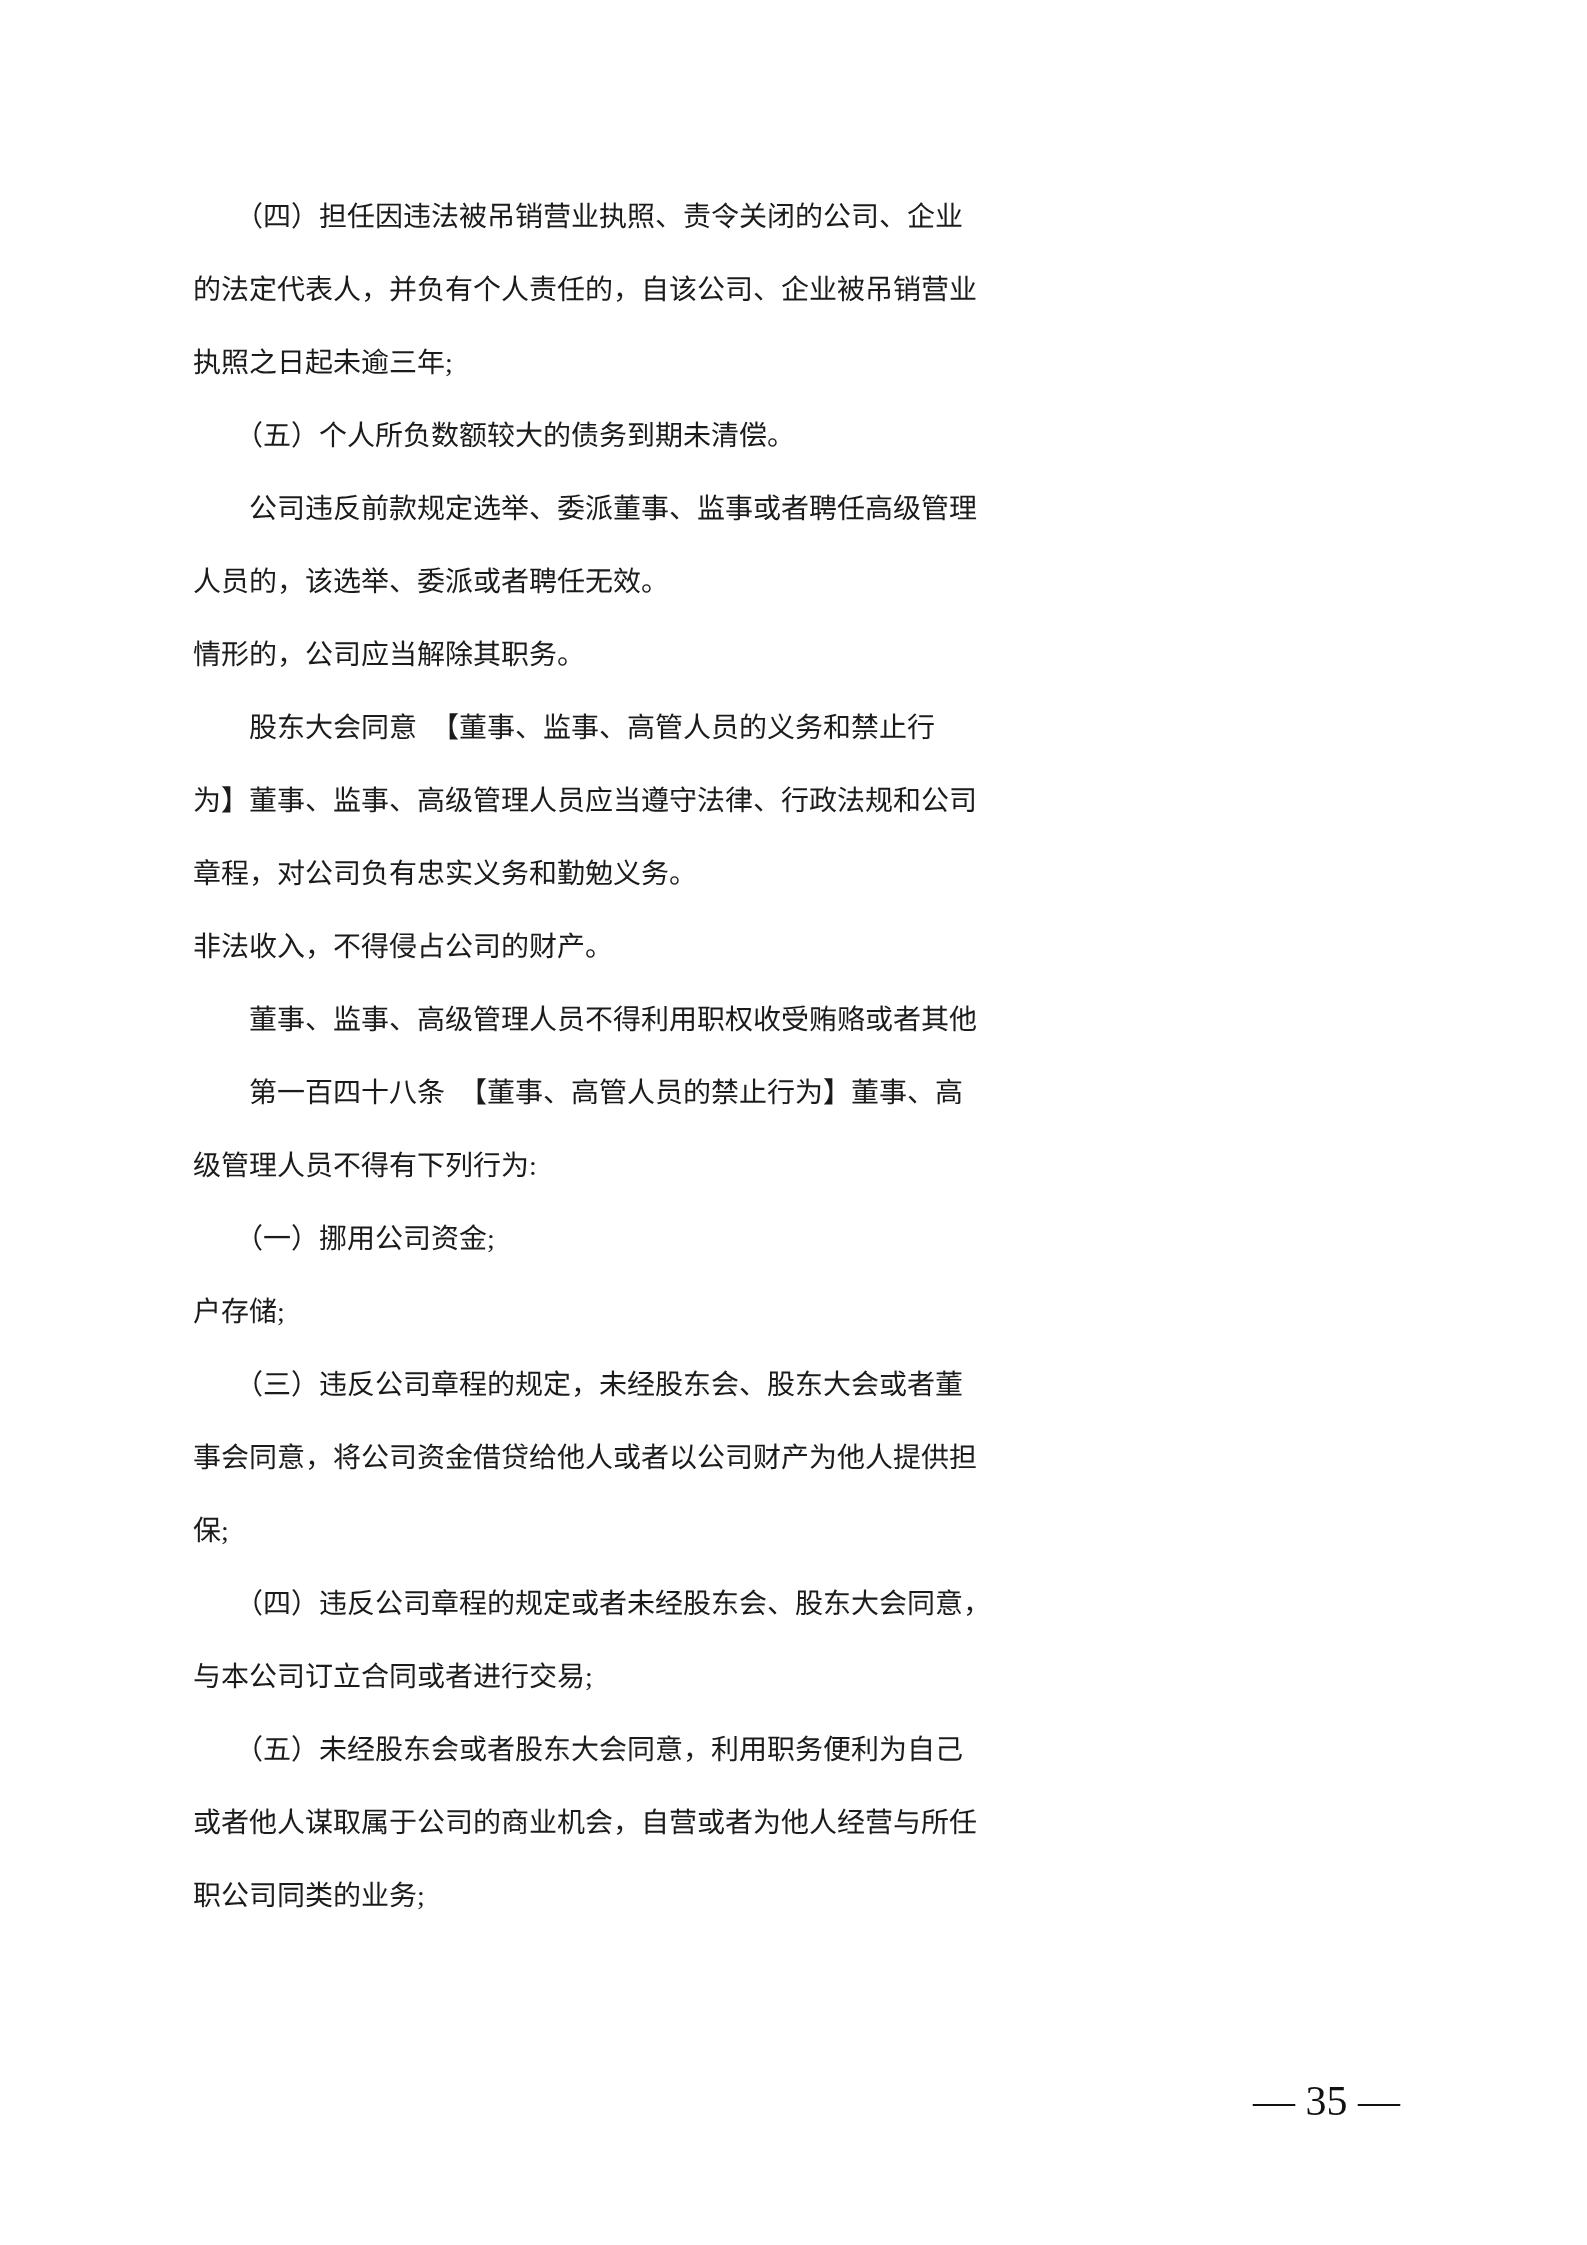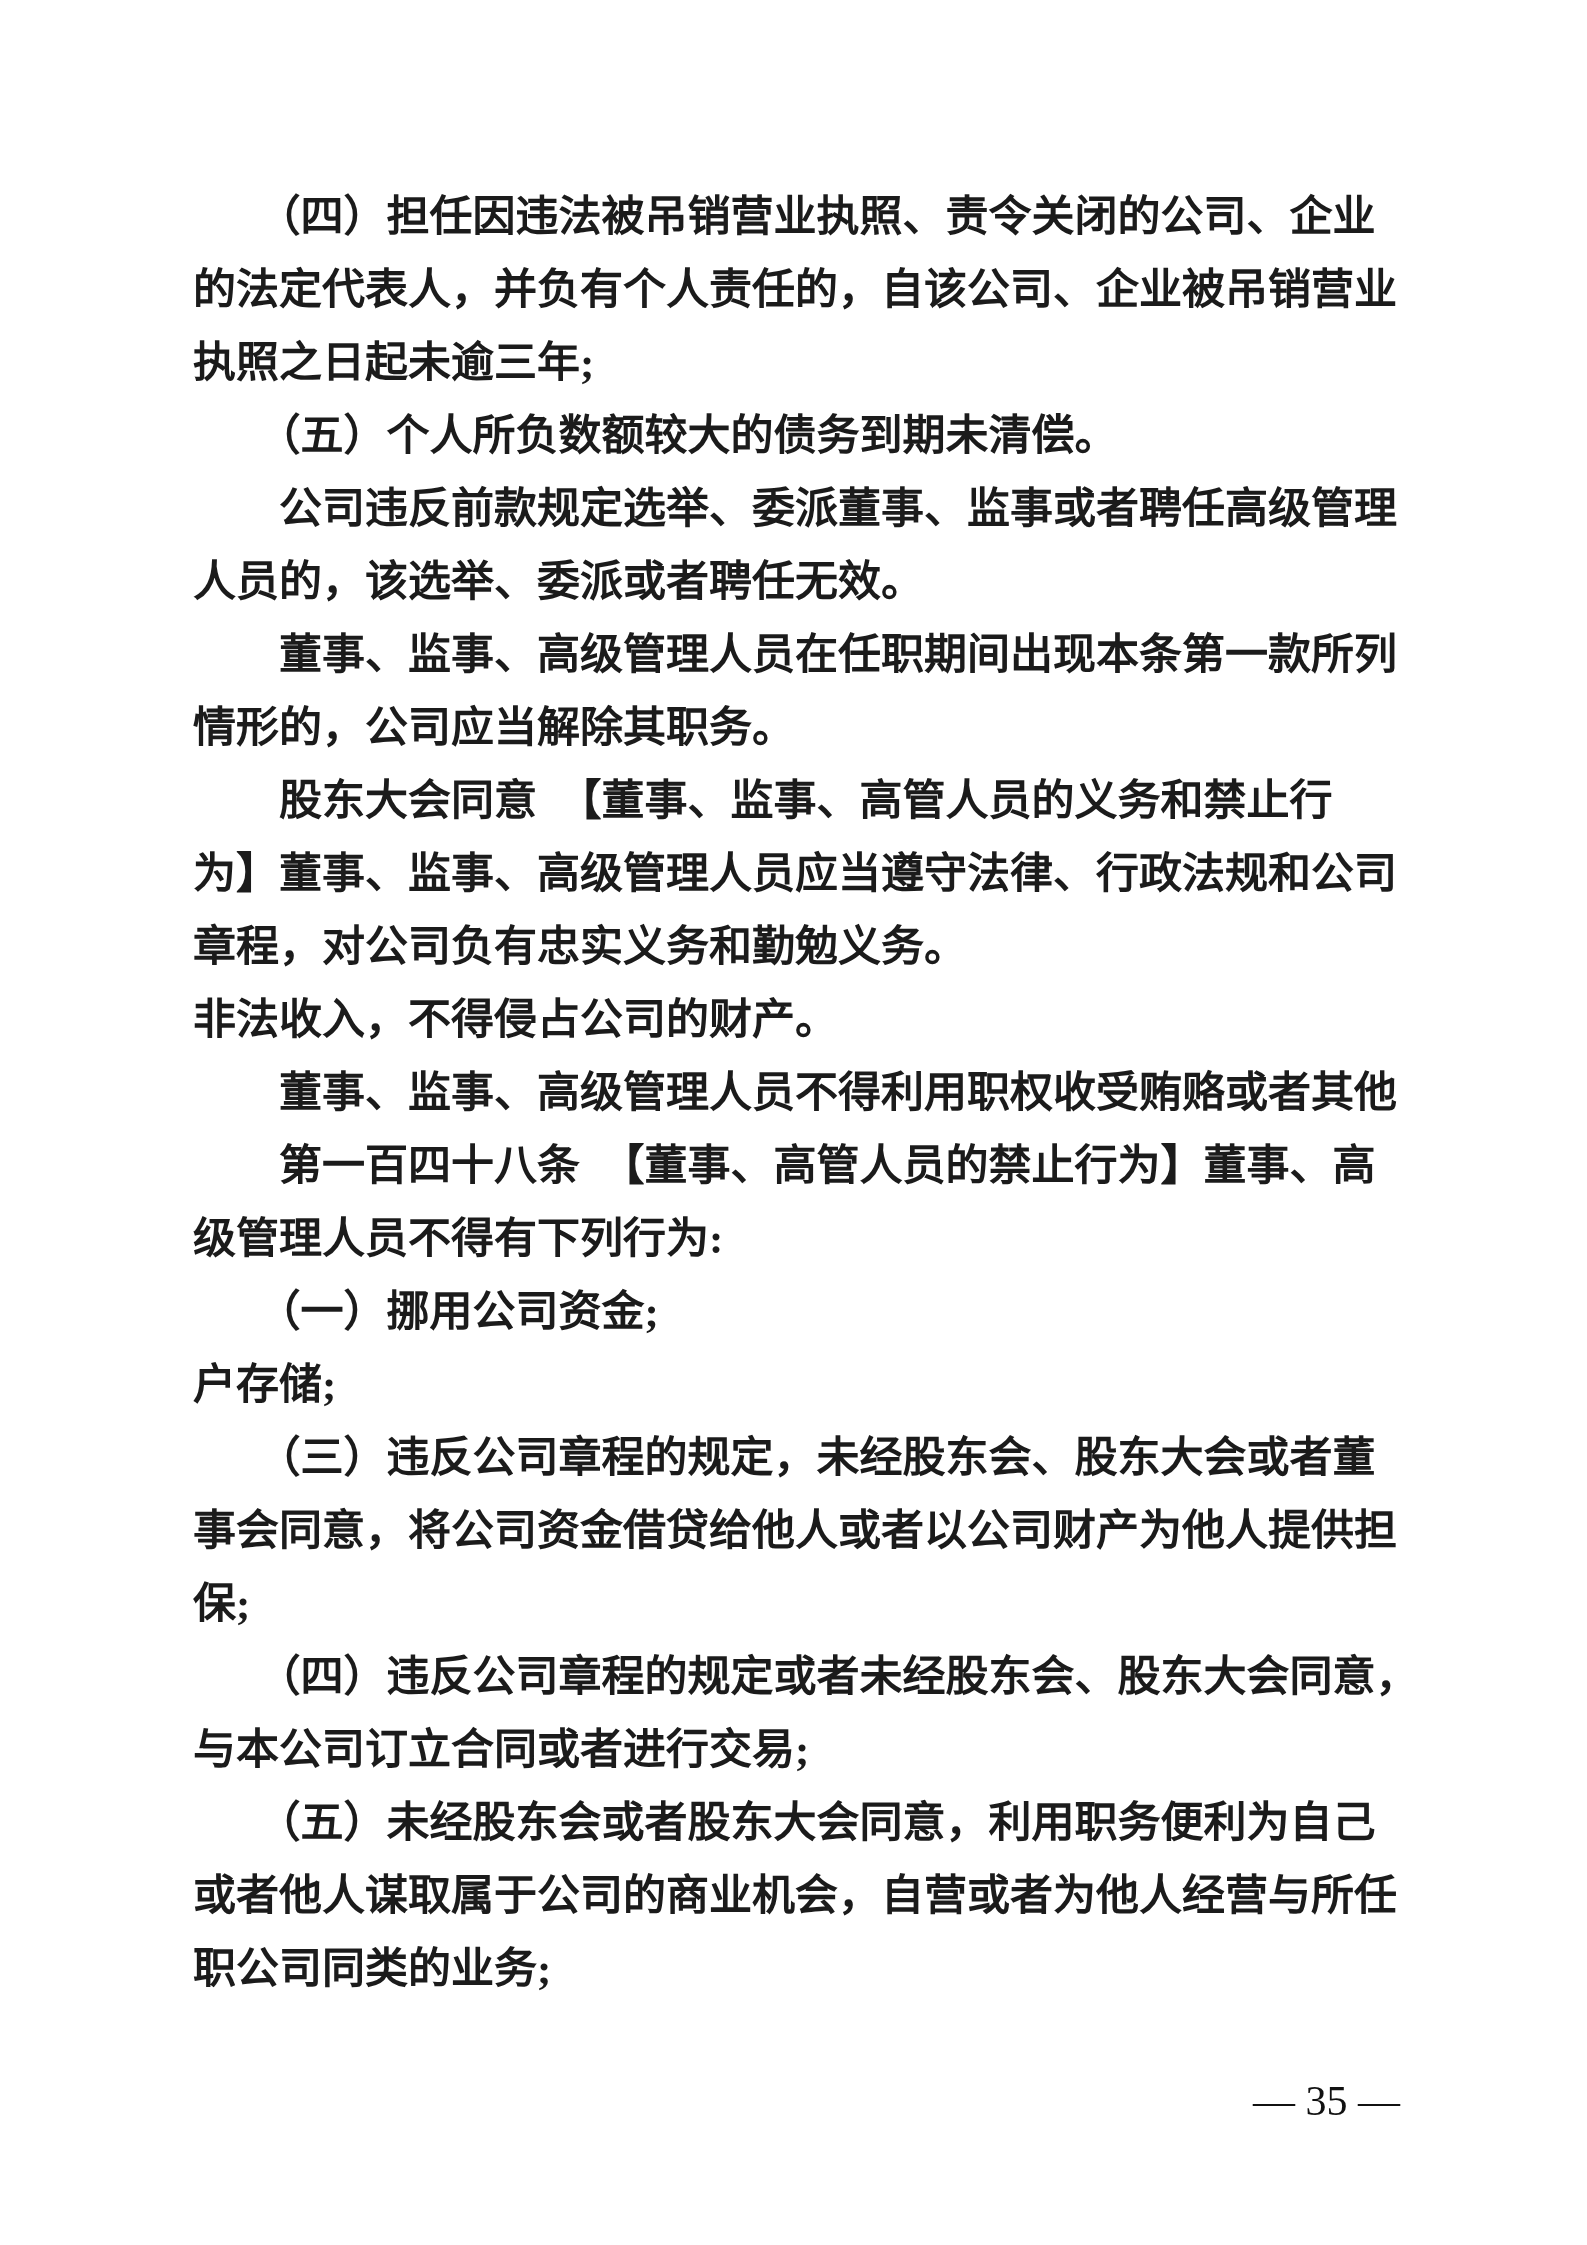--- a/index.html
+++ b/index.html
@@ -16,26 +16,26 @@
     font-family: "Liberation Serif", "DejaVu Serif", serif;
     color: #1b1b1b;
   }
   .text-block {
     position: absolute;
     left: 193px;
     top: 180px;
     width: 1204px;
   }
   .line {
-    font-size: 43px;
+    font-size: 28px;
     line-height: 73px;
     height: 73px;
     white-space: nowrap;
     letter-spacing: 0px;
-    font-weight: 700;
+    font-weight: 400;
   }
   .page-number {
     position: absolute;
     top: 2078px;
     right: 187px;
     font-size: 42px;
     line-height: 46px;
     white-space: nowrap;
     color: #111111;
     margin-left: 8px;
@@ -45,21 +45,20 @@
 <body>
 
 <div class="page">
   <div class="text-block">
     <div class="line">　　（四）担任因违法被吊销营业执照、责令关闭的公司、企业</div>
     <div class="line">的法定代表人，并负有个人责任的，自该公司、企业被吊销营业</div>
     <div class="line">执照之日起未逾三年;</div>
     <div class="line">　　（五）个人所负数额较大的债务到期未清偿。</div>
     <div class="line">　　公司违反前款规定选举、委派董事、监事或者聘任高级管理</div>
     <div class="line">人员的，该选举、委派或者聘任无效。</div>
-    <div class="line">　　董事、监事、高级管理人员在任职期间出现本条第一款所列</div>
     <div class="line">情形的，公司应当解除其职务。</div>
     <div class="line">　　股东大会同意　【董事、监事、高管人员的义务和禁止行</div>
     <div class="line">为】董事、监事、高级管理人员应当遵守法律、行政法规和公司</div>
     <div class="line">章程，对公司负有忠实义务和勤勉义务。</div>
     <div class="line">非法收入，不得侵占公司的财产。</div>
     <div class="line">　　董事、监事、高级管理人员不得利用职权收受贿赂或者其他</div>
     <div class="line">　　第一百四十八条　【董事、高管人员的禁止行为】董事、高</div>
     <div class="line">级管理人员不得有下列行为:</div>
     <div class="line">　　（一）挪用公司资金;</div>
     <div class="line">户存储;</div>

